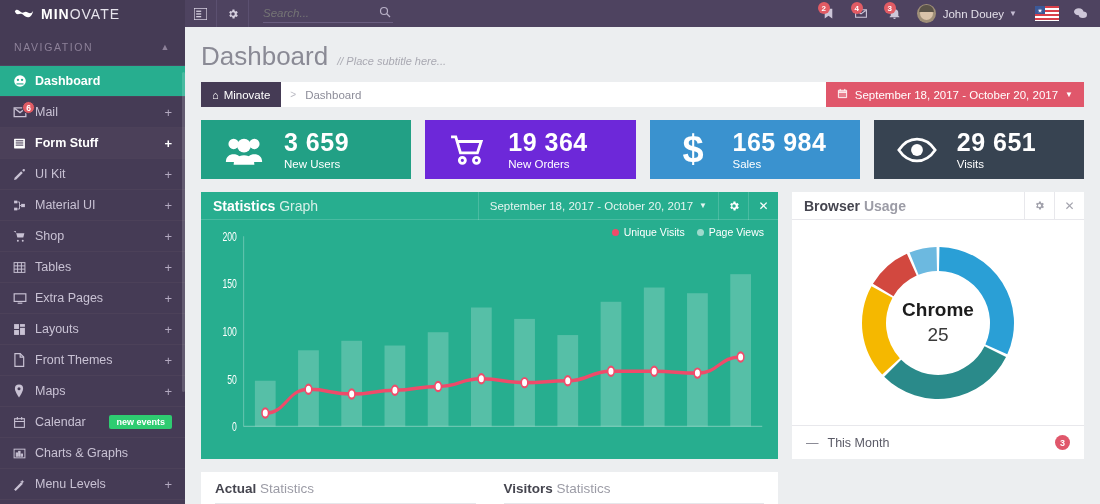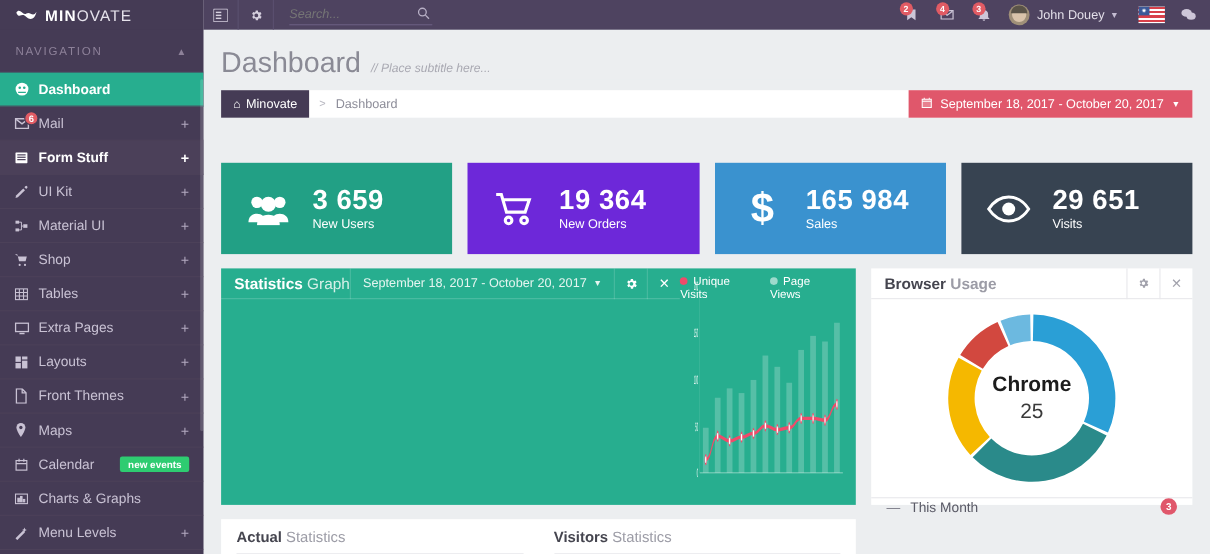--- a/index.html
+++ b/index.html
@@ -129,32 +129,32 @@
   .crumb-cur { color:#8d8d99; font-size:11.5px; }
   .daterange {
     margin-left:auto; background:#e0576b; color:#fff; height:25px;
     display:flex; align-items:center; padding:0 11px; font-size:11.5px;
     gap:7px; cursor:pointer;
   }
 
   
   .cards { display:flex; gap:14px; padding:13px 16px 0 16px; }
   .card {
-    flex:1; height:83px; display:flex; align-items:center; color:#fff;
-    padding-left:20px; gap:17px;margin-top:28px;
+    flex:1; height:59px; display:flex; align-items:center; color:#fff;
+    padding-left:20px; gap:17px;
   }
   .card .c-ico { font-size:30px; line-height:1; width:46px; display:flex;
     align-items:center; justify-content:center; }
   .card .c-num { font-size:25px; font-weight:700; line-height:1.05; letter-spacing:.5px; }
   .card .c-lab { font-size:11.5px; margin-top:2px; }
 
   
   .panels { display:flex; gap:14px; padding:13px 16px 0 16px; flex:1; min-height:0; }
 
-  .panel-graph { flex:1 1 0; background:#27ae8f; display:flex; flex-direction:row; min-width:0; }
+  .panel-graph { flex:1 1 0; background:#27ae8f; display:flex; flex-direction:column; min-width:0; }
   .pg-head {
     height:28px; display:flex; align-items:center; color:#fff;
     border-bottom:1px solid rgba(255,255,255,.16);
   }
   .pg-title { padding-left:12px; font-size:14px; font-weight:700; }
   .pg-title i { font-style:normal; font-weight:300; color:#d6f0e8; }
   .pg-date {
     margin-left:auto; font-size:11.5px; color:#e5f5f0; padding:0 11px;
     height:28px; display:flex; align-items:center; gap:6px;
     border-left:1px solid rgba(255,255,255,.16); cursor:pointer;

